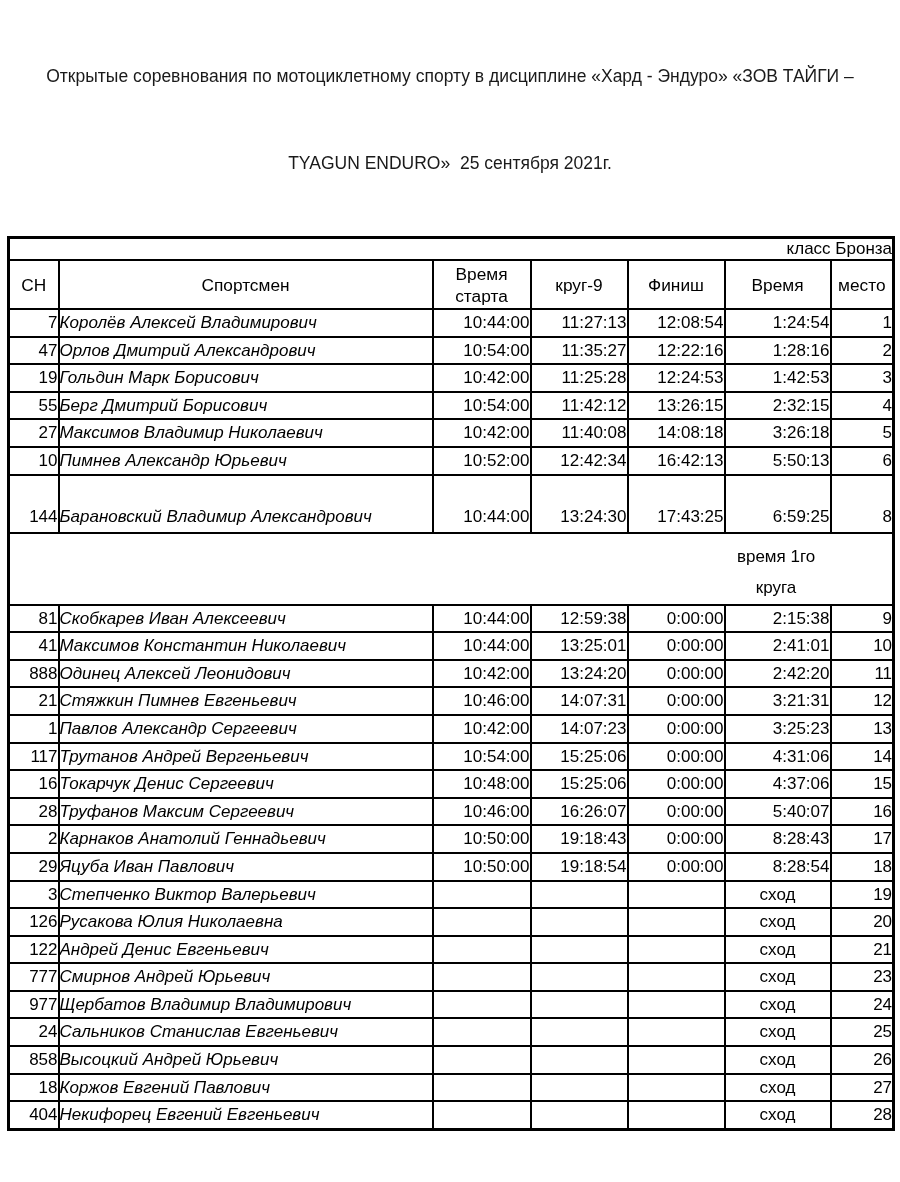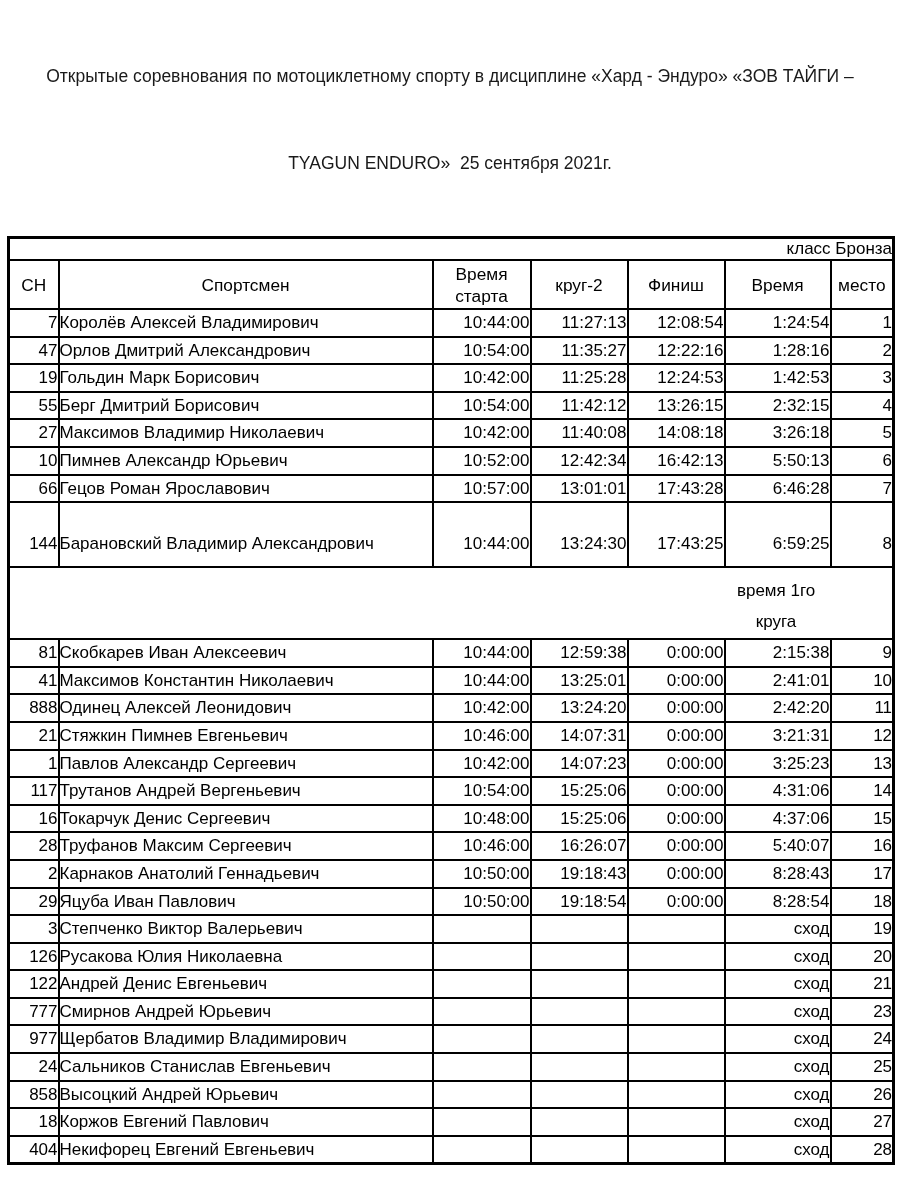--- a/index.html
+++ b/index.html
@@ -44,29 +44,29 @@
   }
   tr.head-row td {
     height: 47px;
     text-align: center;
     white-space: normal;
     line-height: 22px;
     font-size: 17.3px;
   }
   tbody td { height: 25.6px; line-height: 25.6px; }
   .c-sn    { text-align: right; padding-right: 4px; }
-  .c-name  { text-align: left;  padding-left: 5px; }
+  .c-name  { text-align: left;  padding-left: 5px; font-style: italic; }
   .c-num   { text-align: right; padding-right: 5px; }
   .c-place { text-align: right; padding-right: 5px; }
-  .c-dnf   { text-align: right; padding-right: 0; }
+  .c-dnf   { text-align: center; padding-right: 0; }
   tr.tall td {
     height: 53px;
     vertical-align: bottom;
     line-height: 24px;
-    padding-bottom: 10px;
+    padding-bottom: 3px;
   }
   td.gap-cell {
     height: 70px;
     position: relative;
     border-left: none;
     border-right: none;
   }
   .gap-note {
     position: absolute;
     right: 60px;
@@ -98,21 +98,21 @@
       <col style="width:63px">
     </colgroup>
     <thead>
       <tr>
         <td colspan="7" class="class-row">класс  Бронза</td>
       </tr>
       <tr class="head-row">
         <td>СН</td>
         <td>Спортсмен</td>
         <td>Время старта</td>
-        <td>круг-2</td>
+        <td>круг-9</td>
         <td>Финиш</td>
         <td>Время</td>
         <td>место</td>
       </tr>
     </thead>
     <tbody id="rows-body">
         <tr>
     <td class="c-sn">7</td>
     <td class="c-name">Королёв Алексей Владимирович</td>
     <td class="c-num">10:44:00</td>
@@ -158,29 +158,20 @@
     <td class="c-place">5</td>
   </tr>
         <tr>
     <td class="c-sn">10</td>
     <td class="c-name">Пимнев Александр Юрьевич</td>
     <td class="c-num">10:52:00</td>
     <td class="c-num">12:42:34</td>
     <td class="c-num">16:42:13</td>
     <td class="c-num">5:50:13</td>
     <td class="c-place">6</td>
-  </tr>
-        <tr>
-    <td class="c-sn">66</td>
-    <td class="c-name">Гецов Роман Ярославович</td>
-    <td class="c-num">10:57:00</td>
-    <td class="c-num">13:01:01</td>
-    <td class="c-num">17:43:28</td>
-    <td class="c-num">6:46:28</td>
-    <td class="c-place">7</td>
   </tr>
         <tr class="tall">
     <td class="c-sn">144</td>
     <td class="c-name">Барановский Владимир Александрович</td>
     <td class="c-num">10:44:00</td>
     <td class="c-num">13:24:30</td>
     <td class="c-num">17:43:25</td>
     <td class="c-num">6:59:25</td>
     <td class="c-place">8</td>
   </tr>

